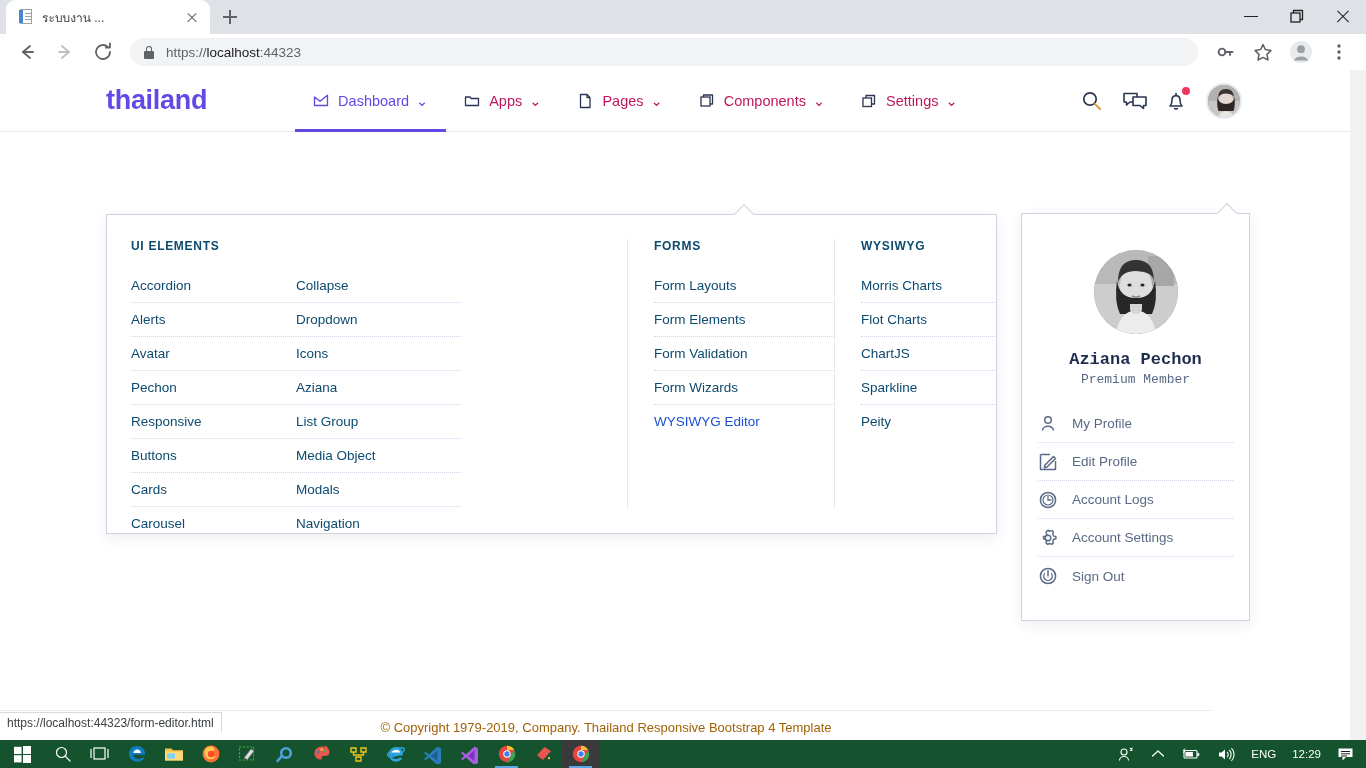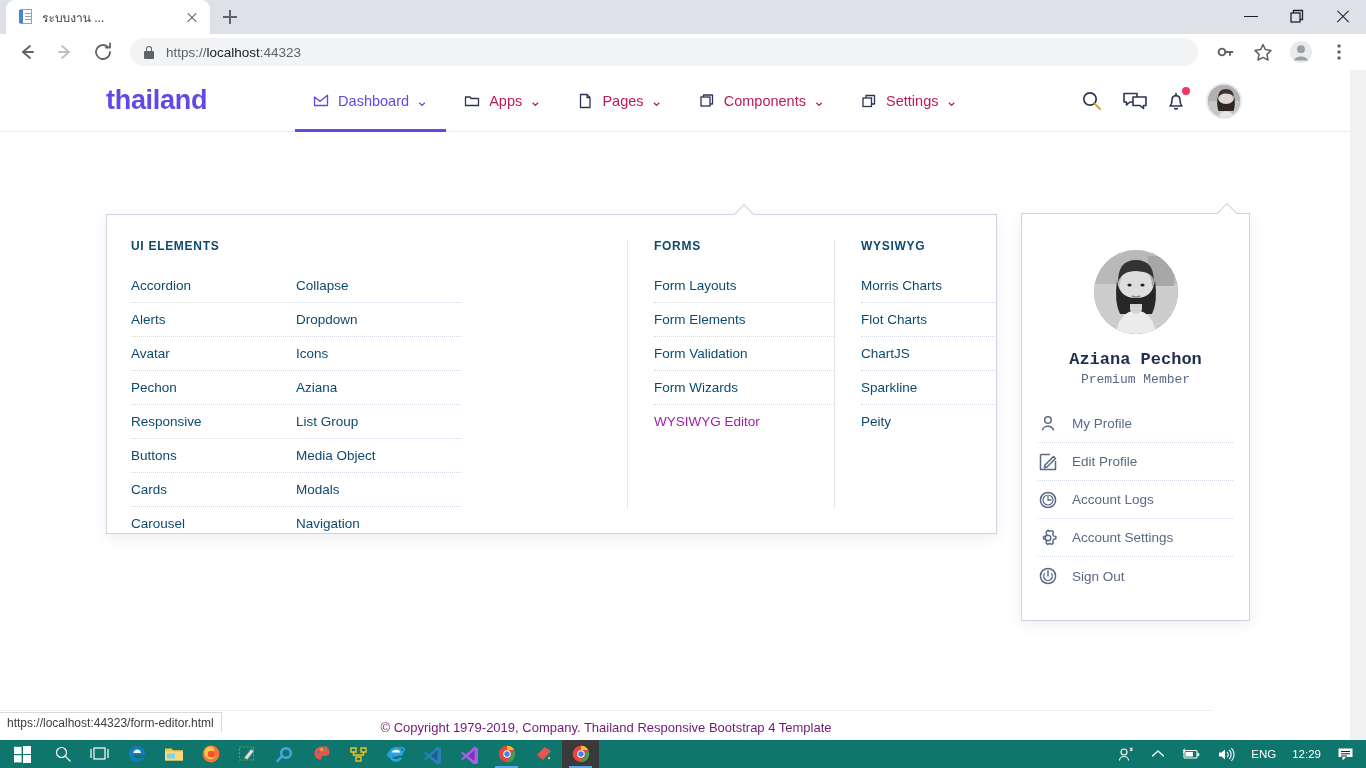--- a/index.html
+++ b/index.html
@@ -121,21 +121,21 @@
   .mm-section-title {
     font-size: 12px; font-weight: bold; color: #0c4a6e; letter-spacing: 0.7px;
     margin-bottom: 16px; white-space: nowrap;
   }
   .mm-list { list-style: none; }
   .mm-list li {
     font-size: 13.5px; color: #0c4a6e; padding: 9px 0 9px 0;
     border-bottom: 1px dotted #cfd6e4; white-space: nowrap;
   }
   .mm-list li:last-child { border-bottom: none; }
-  .mm-list li.hl { color: #a21caf; }
+  .mm-list li.hl { color: #1d4ed8; }
 
   .mm-block1 { width: 520px; padding-left: 24px; display: flex; }
   .mm-c-a { width: 165px; }
   .mm-c-b { width: 165px; margin-top: 0; }
   .mm-c-c { width: 140px; }
   .mm-divider { width: 1px; background: #e3e7ef; margin: 24px 0 24px 0; }
   .mm-block2 { width: 206px; padding-left: 26px; }
   .mm-block3 { width: 160px; padding-left: 26px; }
 
   
@@ -160,35 +160,35 @@
   .pm-list li {
     display: flex; align-items: center; height: 38px;
     border-bottom: 1px dotted #cfd6e4; font-size: 13.5px; color: #5a6a86;
   }
   .pm-list li:last-child { border-bottom: none; }
   .pm-ico { width: 20px; height: 20px; margin-right: 14px; flex: none; position: relative; }
 
   .footer {
     position: absolute; left: 0; top: 640px; width: 1212px; height: 34px;
     border-top: 1px solid #e9ecef; display: flex; align-items: center; justify-content: center;
-    font-size: 13px; color: #701a75;
+    font-size: 13px; color: #a16207;
   }
 
   
   .statusbar {
     position: absolute; left: 0; top: 712px; height: 20px;
     background: #ffffff; border: 1px solid #d6d9de; border-left: none; border-bottom: none;
     padding: 0 7px; display: flex; align-items: center;
     font-size: 12px; color: #3c4043; z-index: 50;
   }
 
   
   .taskbar {
     position: absolute; left: 0; top: 740px; width: 1366px; height: 28px;
-    background: #0f766e; display: flex; align-items: center;
+    background: #14532d; display: flex; align-items: center;
   }
   .tb-start { width: 44px; height: 28px; display: flex; align-items: center; justify-content: center; }
   .tb-item { width: 37px; height: 28px; display: flex; align-items: center; justify-content: center; position: relative; }
   .tb-item.activeapp { background: #3a3a3a; }
   .tb-underline { position: absolute; bottom: 0; left: 7px; right: 7px; height: 2px; background: #5aa7e8; }
   .tray { margin-left: auto; display: flex; align-items: center; padding-right: 4px; color: #ffffff; font-size: 11.5px; }
   .tray-item { padding: 0 8px; display: flex; align-items: center; height: 28px; }
   svg { display: block; }
 </style>
 </head>

